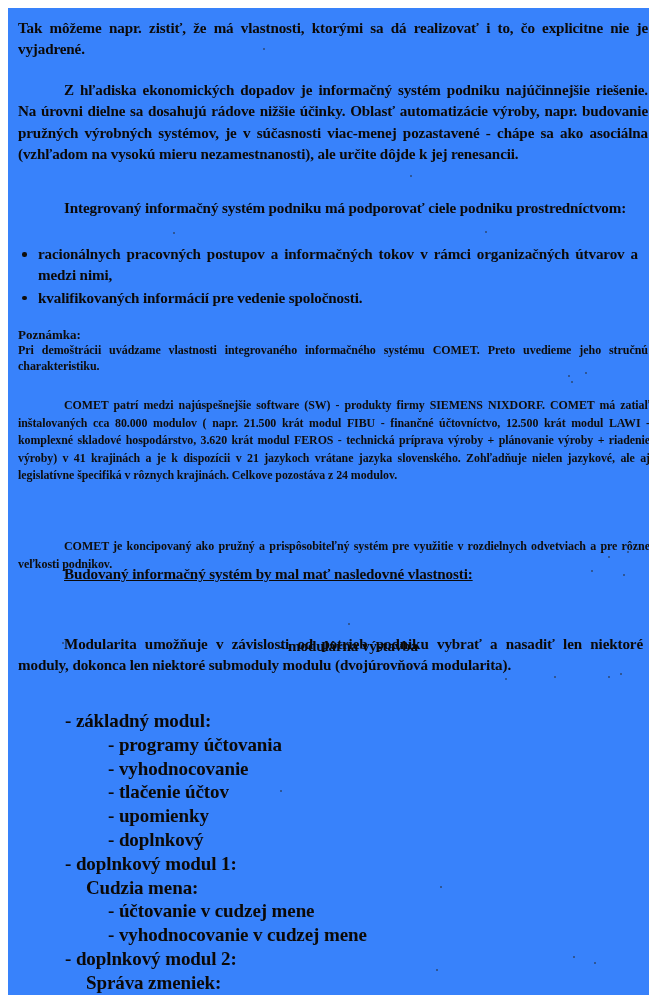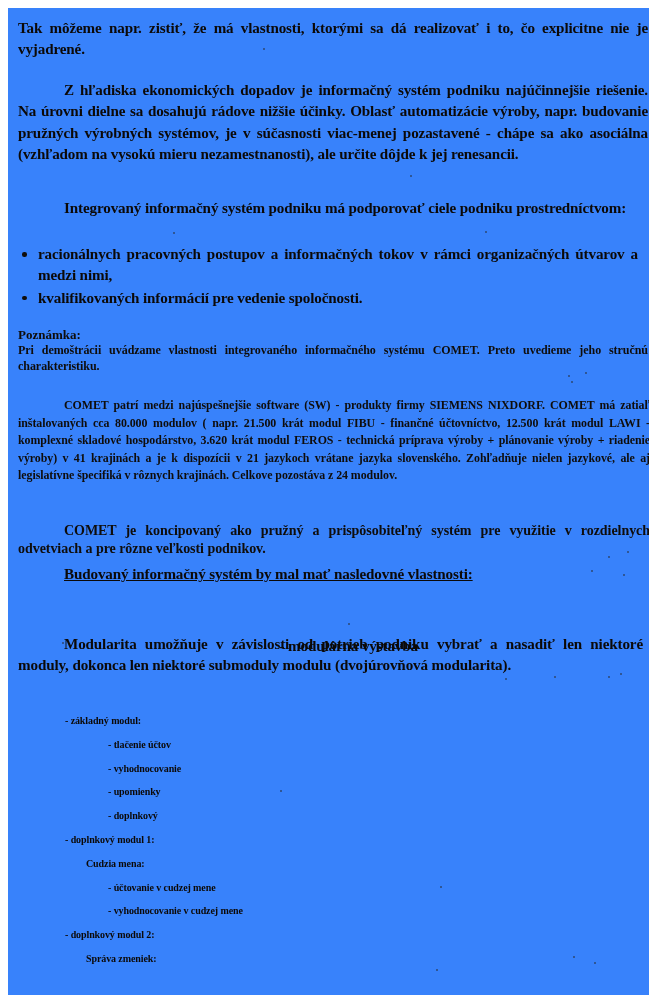--- a/index.html
+++ b/index.html
@@ -86,21 +86,21 @@
   }
 
   
   .outline {
     position: absolute;
     margin: 0;
     padding: 0;
     list-style: none;
   }
   .outline li {
-    font-size: 10px;
+    font-size: 19px;
     line-height: 23.8px;
     font-weight: 700;
     letter-spacing: -0.1px;
     white-space: nowrap;
     color: #100e0c;
   }
   .lvl1 { padding-left: 41px; }
   .lvl2 { padding-left: 62px; }
   .lvl3 { padding-left: 84px; }
 
@@ -133,33 +133,34 @@
       <span>kvalifikovaných informácií pre vedenie spoločnosti.</span>
     </li>
   </ul>
 
   <div class="note-label" style="left:10px; top:319px;">Poznámka:</div>
 
   <div class="small-note" style="left:10px; top:335px; width:630px;">Pri demoštrácii uvádzame vlastnosti integrovaného informačného systému COMET. Preto uvedieme jeho stručnú charakteristiku.</div>
 
   <div class="small-note indent" style="left:10px; top:389px; width:632px; text-indent:46px; line-height:17.6px; font-size:11.9px;">COMET patrí medzi najúspešnejšie software (SW) - produkty firmy SIEMENS NIXDORF. COMET má zatiaľ inštalovaných cca 80.000 modulov ( napr. 21.500 krát modul FIBU - finančné účtovníctvo, 12.500 krát modul LAWI - komplexné skladové hospodárstvo, 3.620 krát modul FEROS - technická príprava výroby + plánovanie výroby + riadenie výroby) v 41 krajinách a je k dispozícii v 21 jazykoch vrátane jazyka slovenského. Zohľadňuje nielen jazykové, ale aj legislatívne špecifiká v rôznych krajinách. Celkove pozostáva z 24 modulov.</div>
 
-  <div class="small-note indent" style="left:10px; top:514px; width:632px; text-indent:46px; line-height:17.6px; font-size:14px;">COMET je koncipovaný ako pružný a prispôsobiteľný systém pre využitie v rozdielnych odvetviach a pre rôzne veľkosti podnikov.</div>
+  <div class="small-note indent" style="left:10px; top:530px; width:632px; text-indent:46px; line-height:17.6px; font-size:12px;">COMET je koncipovaný ako pružný a prispôsobiteľný systém pre využitie v rozdielnych odvetviach a pre rôzne veľkosti podnikov.</div>
 
   <div class="para" style="left:10px; top:556px; width:620px; text-indent:46px; text-align:left;text-decoration:underline;">Budovaný informačný systém by mal mať nasledovné vlastnosti:</div>
 
   <div class="para" style="left:10px; top:628px; width:400px; text-align:right;">- modulárna výstavba</div>
 
   <div class="para" style="left:10px; top:626px; width:625px; text-indent:46px;">Modularita umožňuje v závislosti od potrieb podniku vybrať a nasadiť len niektoré moduly, dokonca len niektoré submoduly  modulu (dvojúrovňová modularita).</div>
 
 
   <ul class="outline" style="left:16px; top:701px; width:600px;">
     <li class="lvl1">- základný modul:</li>
+    <li class="lvl3">- programy účtovania</li>
+    <li class="lvl3">- vyhodnocovanie</li>
     <li class="lvl3">- tlačenie účtov</li>
-    <li class="lvl3">- vyhodnocovanie</li>
     <li class="lvl3">- upomienky</li>
     <li class="lvl3">- doplnkový</li>
     <li class="lvl1">- doplnkový modul 1:</li>
     <li class="lvl2">Cudzia mena:</li>
     <li class="lvl3">- účtovanie v cudzej mene</li>
     <li class="lvl3">- vyhodnocovanie v cudzej mene</li>
     <li class="lvl1">- doplnkový modul 2:</li>
     <li class="lvl2">Správa zmeniek:</li>
 
   </ul>

